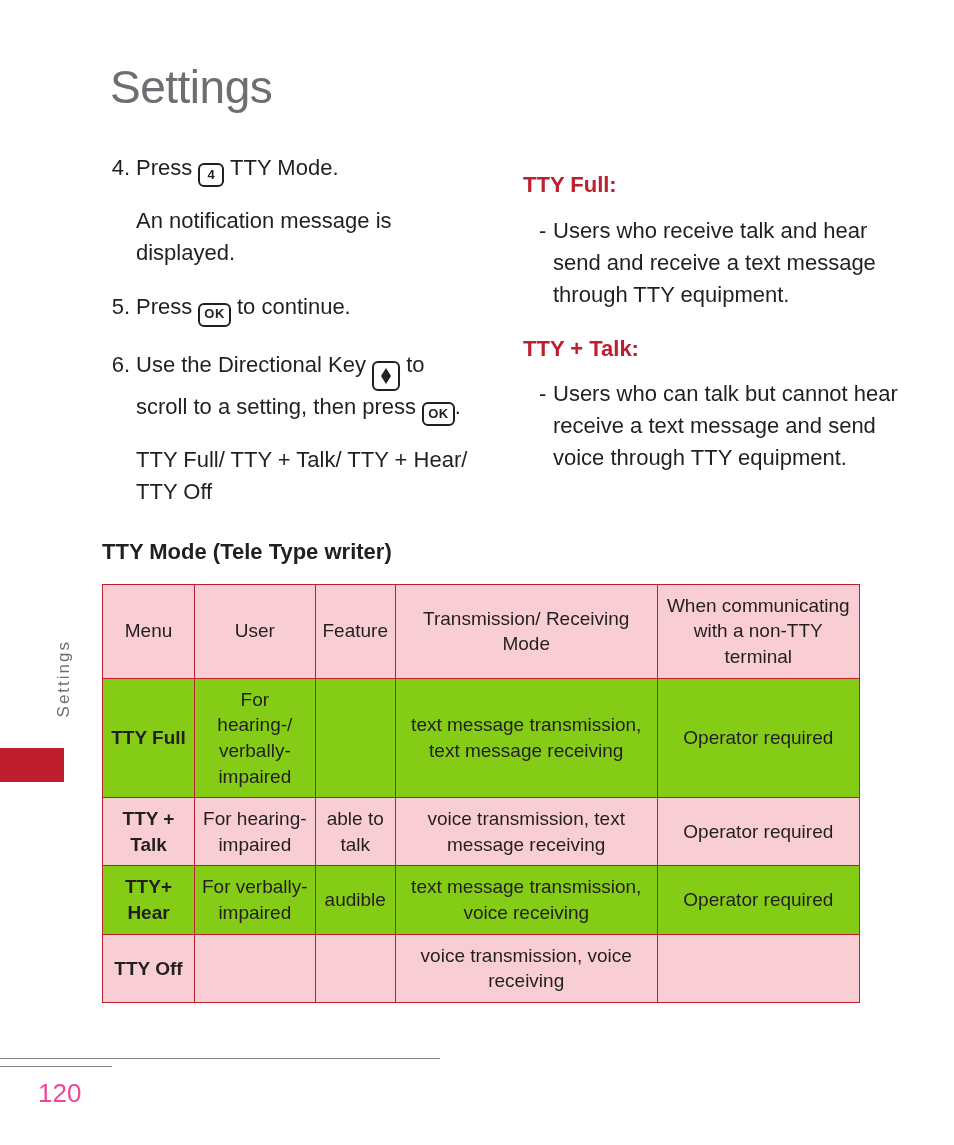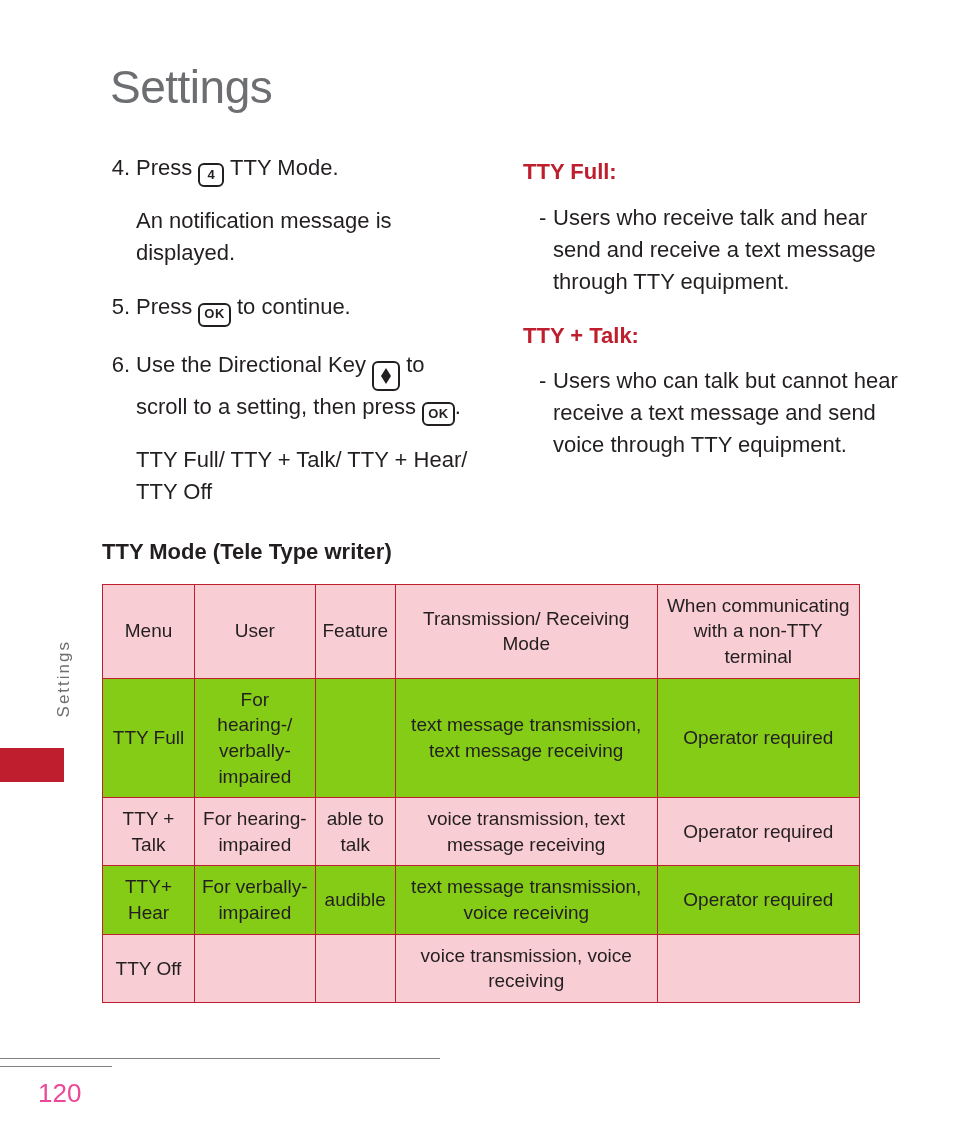--- a/index.html
+++ b/index.html
@@ -6,41 +6,41 @@
 .page{width:954px;height:1145px;position:relative;box-sizing:border-box;padding:56px 52px 0 100px}
 .title{font-size:46px;font-weight:400;color:#6d6e71;letter-spacing:-0.5px;margin:4px 0 38px 10px}
 .cols{display:flex;gap:44px}
 .col{flex:1;font-size:22px;line-height:1.45}
 ol.steps{list-style:none;margin:0;padding:0}
 ol.steps>li{display:flex;margin-bottom:22px}
 ol.steps .num{flex:0 0 30px;text-align:right;margin-right:6px}
 ol.steps .body{flex:1}
 .sub{margin-top:18px}
 .bold{font-weight:400}
-.tty-head{color:#be1e2d;font-weight:600;margin:4px 0 14px 0;font-size:22px}
+.tty-head{color:#be1e2d;font-weight:600;margin:17px 0 14px 0;font-size:22px}
 .dash-item{display:flex;margin:0 0 22px 16px}
 .dash-item .dash{flex:0 0 14px}
 .dash-item .txt{flex:1}
 .tableTitle{font-weight:600;margin:28px 0 16px 2px;font-size:22px}
 
 .key{display:inline-flex;align-items:center;justify-content:center;height:24px;border:2px solid #231f20;border-radius:6px;background:#fff;font-size:13px;font-weight:700;vertical-align:-4px;padding:0 4px;letter-spacing:0.5px;min-width:20px;font-family:Arial,sans-serif;box-sizing:border-box}
 .key.sq{width:26px;padding:0}
 .key.dir{width:28px;height:30px;flex-direction:column;line-height:0}
 .key.dir svg{display:block}
 
 .sidetab{position:absolute;left:54px;top:630px;display:flex;align-items:center}
 .sidetab .lbl{writing-mode:vertical-rl;transform:rotate(180deg);font-size:17px;color:#6d6e71;letter-spacing:2px;font-family:"Myriad Pro","Segoe UI",Arial,sans-serif;padding-bottom:10px}
 .sidetab .bar{position:absolute;left:-54px;top:118px;width:64px;height:34px;background:#be1e2d}
 
 table.tty{border-collapse:collapse;width:758px;margin-left:2px}
 table.tty th,table.tty td{border:1.5px solid #be1e2d;text-align:center;vertical-align:middle;font-size:19px;line-height:1.35;padding:8px 6px;font-family:"Myriad Pro","Segoe UI",Arial,sans-serif}
 table.tty th{background:#f9cdd4;color:#231f20;font-weight:400}
 table.tty tr.alt td{background:#f9cdd4}
 table.tty tr.plain td{background:#84cc16}
-table.tty td.menu{font-weight:400}
+table.tty td.menu{font-weight:700}
 table.tty col.c1{width:90px}
 table.tty col.c2{width:118px}
 table.tty col.c3{width:72px}
 table.tty col.c4{width:256px}
 table.tty col.c5{width:198px}
 
 .foot-rule-full{position:absolute;left:0;width:440px;bottom:86px;border-top:1px solid #808285}
 .foot-rule-short{position:absolute;left:0;width:112px;bottom:78px;border-top:1px solid #808285}
 .page-num{position:absolute;left:38px;bottom:36px;font-size:26px;color:#ec4899}
 </style>

